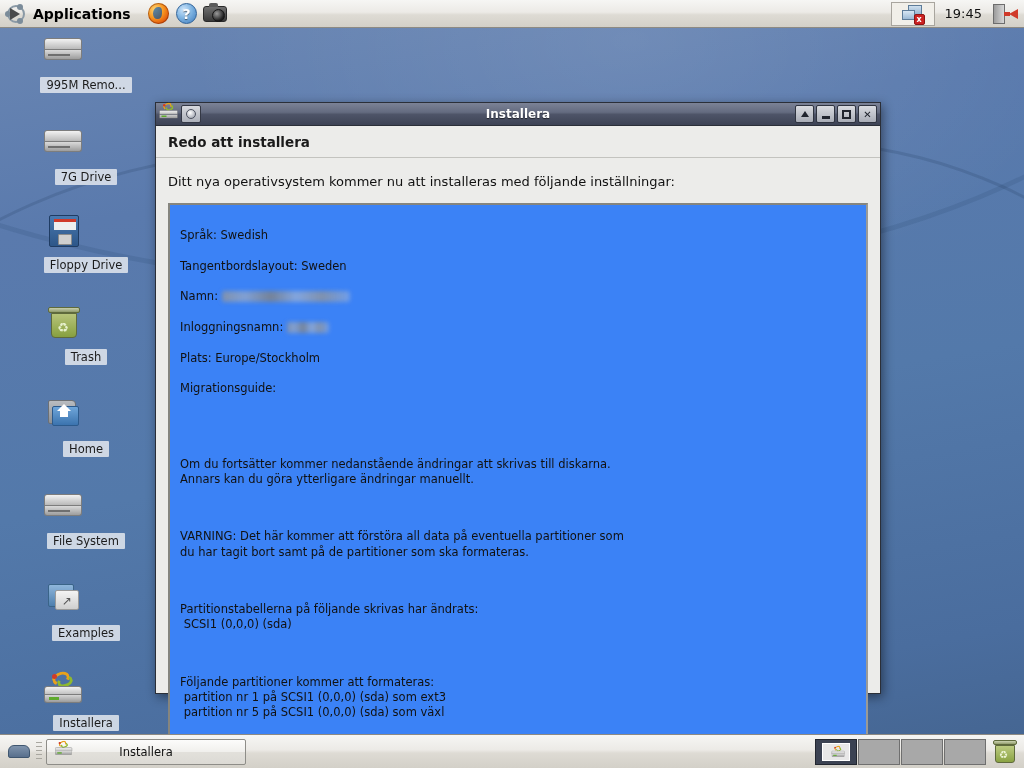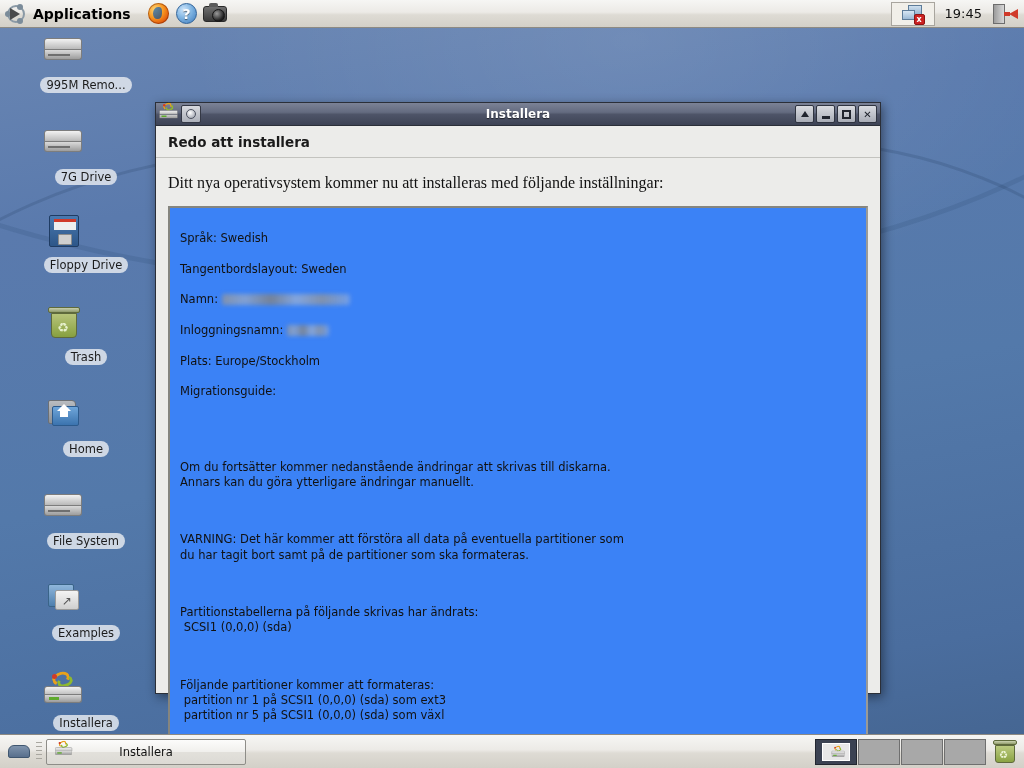--- a/index.html
+++ b/index.html
@@ -146,21 +146,21 @@
   
   .desk-icon {
     position: absolute; width: 96px;
     display: flex; flex-direction: column; align-items: center;
     cursor: pointer; left: 14px;
   }
   .desk-icon .glyph { width: 48px; height: 44px; position: relative; }
   .desk-icon .cap {
     margin-top: 3px; font-size: 11.5px; color: #1b1b1b;
     background: rgba(226,230,238,0.86);
-    border-radius: 8px; padding: 1px 6px; white-space: nowrap;
+    border-radius: 1px; padding: 1px 6px; white-space: nowrap;
     max-width: 94px; overflow: hidden; text-overflow: ellipsis; margin-left: 48px;
   }
 
   
   .g-drive { position: absolute; left: 6px; top: 8px; width: 38px; height: 22px; }
   .g-drive .top {
     position: absolute; left: 0; top: 0; width: 38px; height: 12px;
     background: linear-gradient(to bottom, #f2f2f2, #b9b9b9);
     border: 1px solid #7d7d7d; border-radius: 3px 3px 0 0;
   }
@@ -262,21 +262,21 @@
   .win-header {
     flex: none; height: 32px;
     background: #ececea;
     border-bottom: 1px solid #c3c3bf;
     display: flex; align-items: center;
     padding: 0 12px;
     font-size: 13.5px; font-weight: bold; color: #1a1a1a;
   }
 
   .win-body { flex: 1; padding: 14px 12px 0 12px; display: flex; flex-direction: column; }
-  .intro-text { font-size: 16px; color: #111; margin: 2px 0 14px 0; font-family: Liberation Serif, serif; }
+  .intro-text { font-size: 13px; color: #111; margin: 2px 0 14px 0; }
 
   .summary-box {
     flex: 1;
     background: #3b82f6;
     border: 2px solid #9a9a96;
     border-top-color: #85857f; border-left-color: #85857f;
     padding: 8px 10px;
     overflow: hidden;
     min-height: 0;
   }

